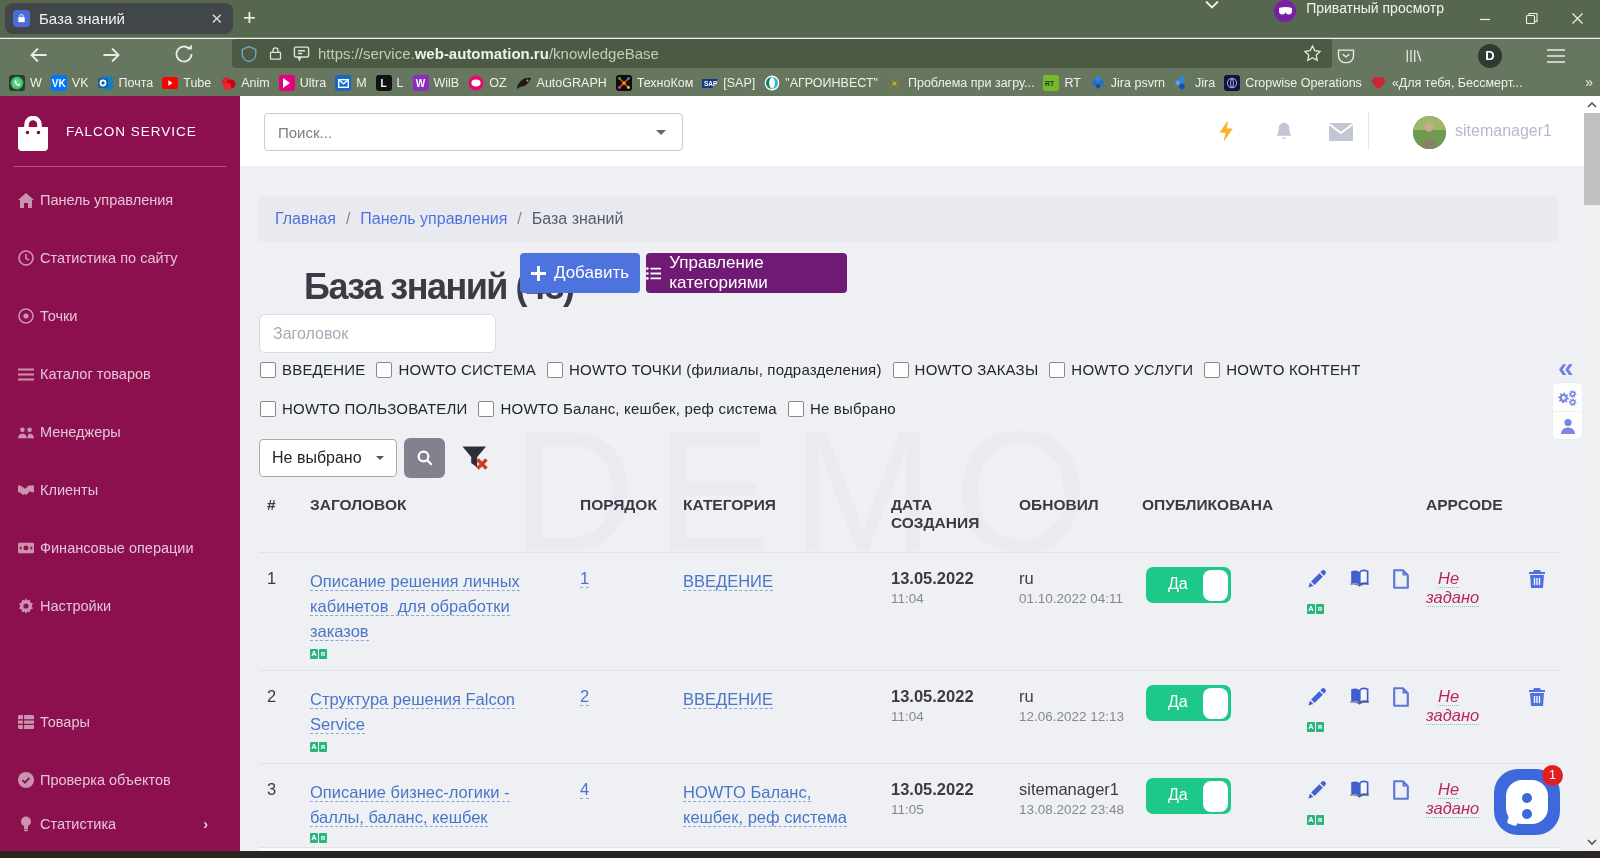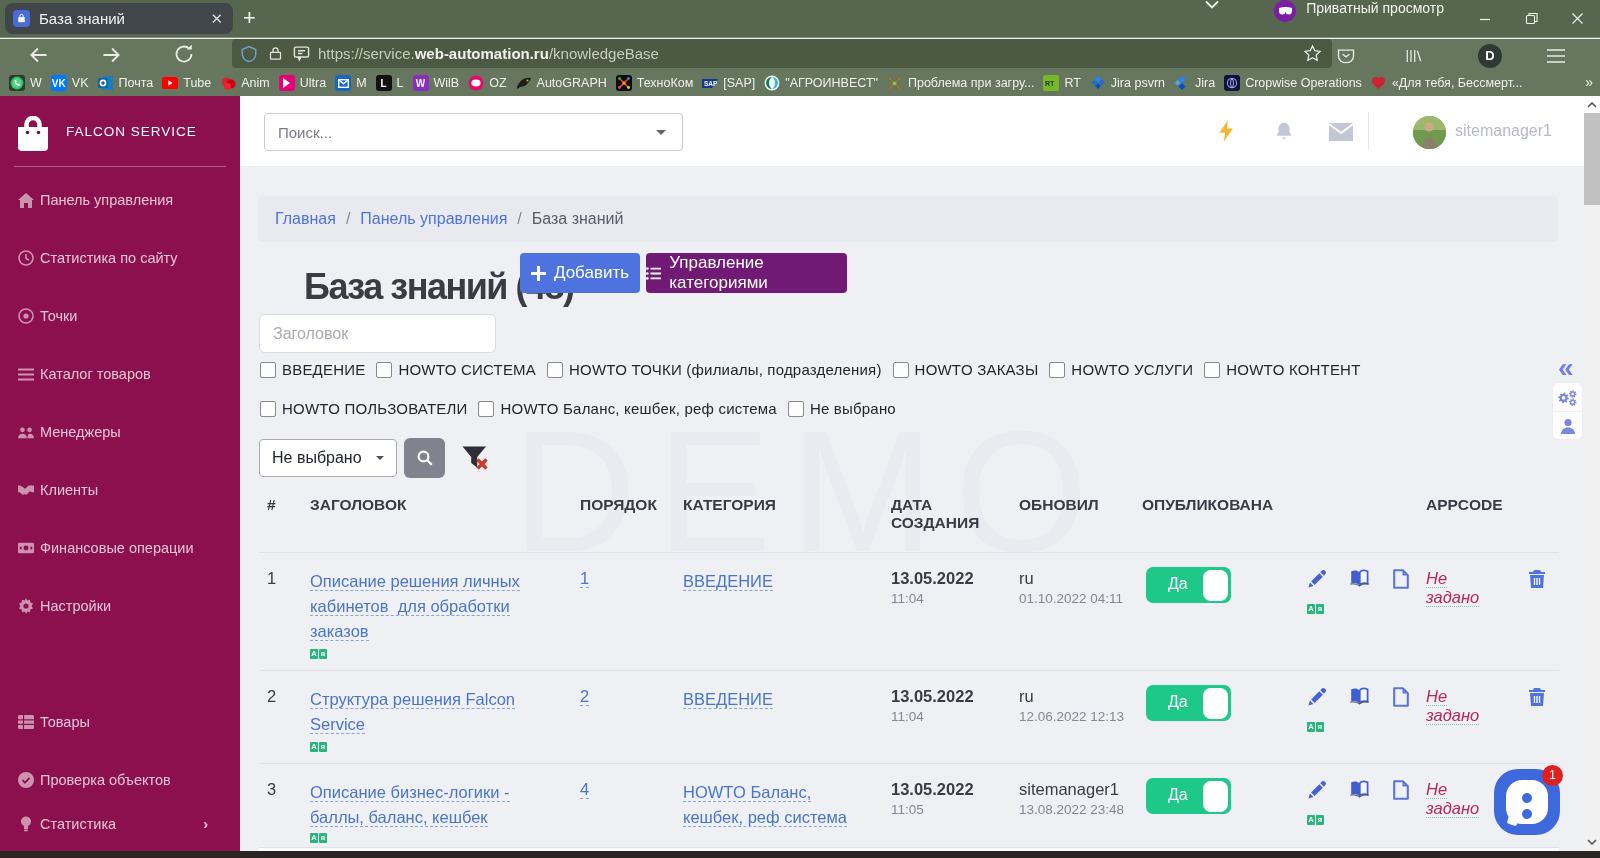--- a/index.html
+++ b/index.html
@@ -87,21 +87,21 @@
   table.grid th { text-align:left; font-size:15.5px; color:#3a3b45; font-weight:700; padding:8px 8px 20px 8px; vertical-align:top; }
   table.grid td { font-size:16.5px; color:#3a3b45; padding:16px 8px 6px 8px; vertical-align:top; border-top:1px solid #dfe2ea; }
   table.grid tr.hdr th { border-top:none; }
   a.dlink { color:#4a76c9; text-decoration:none; border-bottom:1px dashed #8aa6d6; }
   .lh { line-height:25px; }
   .sub { font-size:13.5px; color:#858796; margin-top:3px; }
   .bold { font-weight:700; }
   .toggle { width:85px; height:36px; background:#1ec889; border-radius:7px; position:relative; margin-left:4px; margin-top:-2px; }
   .toggle .lab { position:absolute; left:22px; top:8px; color:#fff; font-size:16px; }
   .toggle .knob { position:absolute; right:3px; top:2.5px; width:25px; height:31px; background:#fff; border-radius:8px; }
-  .nz { color:#b9275b; font-style:italic; font-size:16.5px; }
+  .nz { color:#b9275b; font-style:italic; font-size:16.5px;margin-left:12px; }
   .nz .u { border-bottom:1px dotted #7fc9b4; }
   .avbadge { display:inline-flex; height:10px; } .avbadge s { display:block; width:8px; height:10px; background:#2ab57d; border-radius:1px; color:#fff; font-size:7.5px; font-weight:700; text-align:center; line-height:10px; text-decoration:none; margin-right:1px; } .bwrap { height:20px; display:flex; align-items:center; } .r3 td { padding-bottom:0 !important; } .r3 .bwrap { height:15px; }
 
   
   .rfloat-chev { position:absolute; top:352px; left:1558px; color:#6f7fe8; font-size:28px; font-weight:700; }
   .rfloat-box { position:absolute; top:382px; left:1552px; width:31px; height:58px; background:#fdfdfe; border:1px solid #ececf2; border-radius:6px; }
 
   
   .scrollb { position:absolute; top:96px; right:0; width:16px; height:756px; background:#f1f1f1; }
   .scrollb .up { position:absolute; top:0; left:0; width:16px; height:17px; background:#fff; color:#505050; font-size:12px; text-align:center; line-height:17px;}

